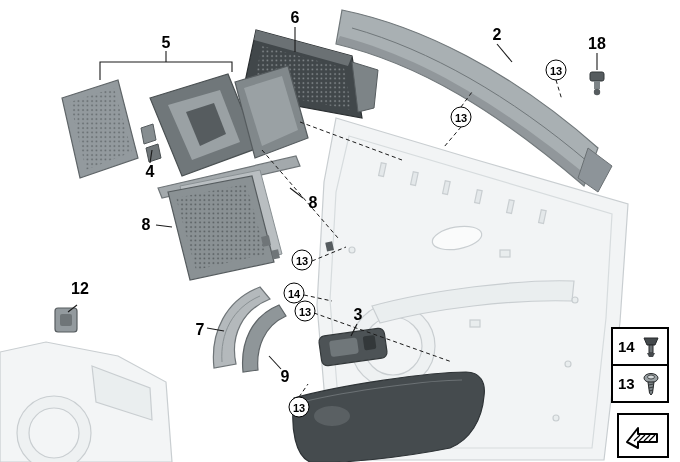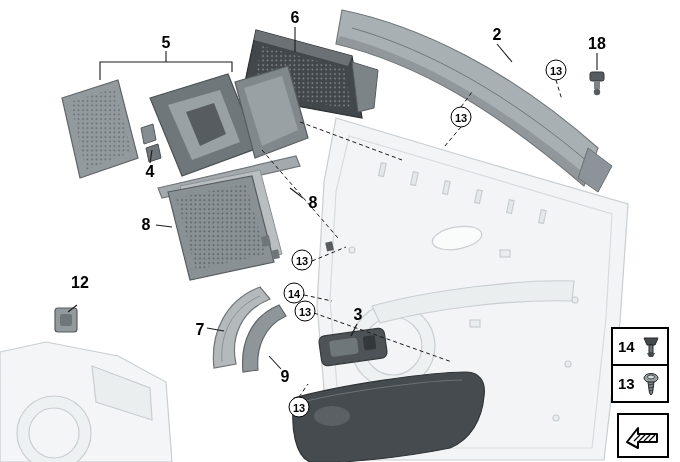--- a/index.html
+++ b/index.html
@@ -194,21 +194,21 @@
   </g>
 </svg>
 
   <div class="callout" style="left:166px;top:43px">5</div>
   <div class="callout" style="left:295px;top:18px">6</div>
   <div class="callout" style="left:497px;top:35px">2</div>
   <div class="callout" style="left:597px;top:44px">18</div>
   <div class="callout" style="left:150px;top:172px">4</div>
   <div class="callout" style="left:313px;top:203px">8</div>
   <div class="callout" style="left:146px;top:225px">8</div>
-  <div class="callout" style="left:80px;top:283px">12</div>
+  <div class="callout" style="left:80px;top:289px">12</div>
   <div class="callout" style="left:200px;top:330px">7</div>
   <div class="callout" style="left:358px;top:315px">3</div>
   <div class="callout" style="left:285px;top:377px">9</div>
 
   <div class="marker" style="left:556px;top:70px">13</div>
   <div class="marker" style="left:461px;top:117px">13</div>
   <div class="marker" style="left:302px;top:260px">13</div>
   <div class="marker" style="left:294px;top:293px">14</div>
   <div class="marker" style="left:305px;top:311px">13</div>
   <div class="marker" style="left:299px;top:407px">13</div>

